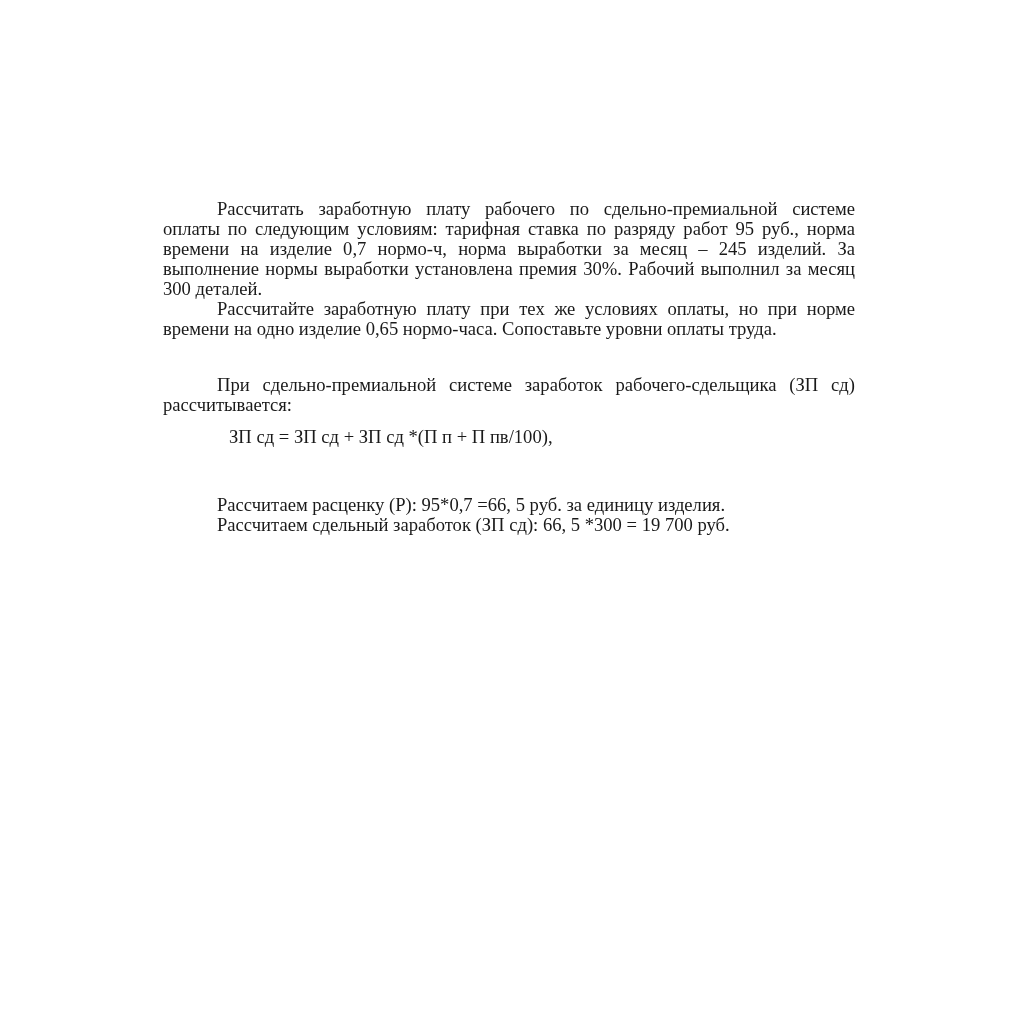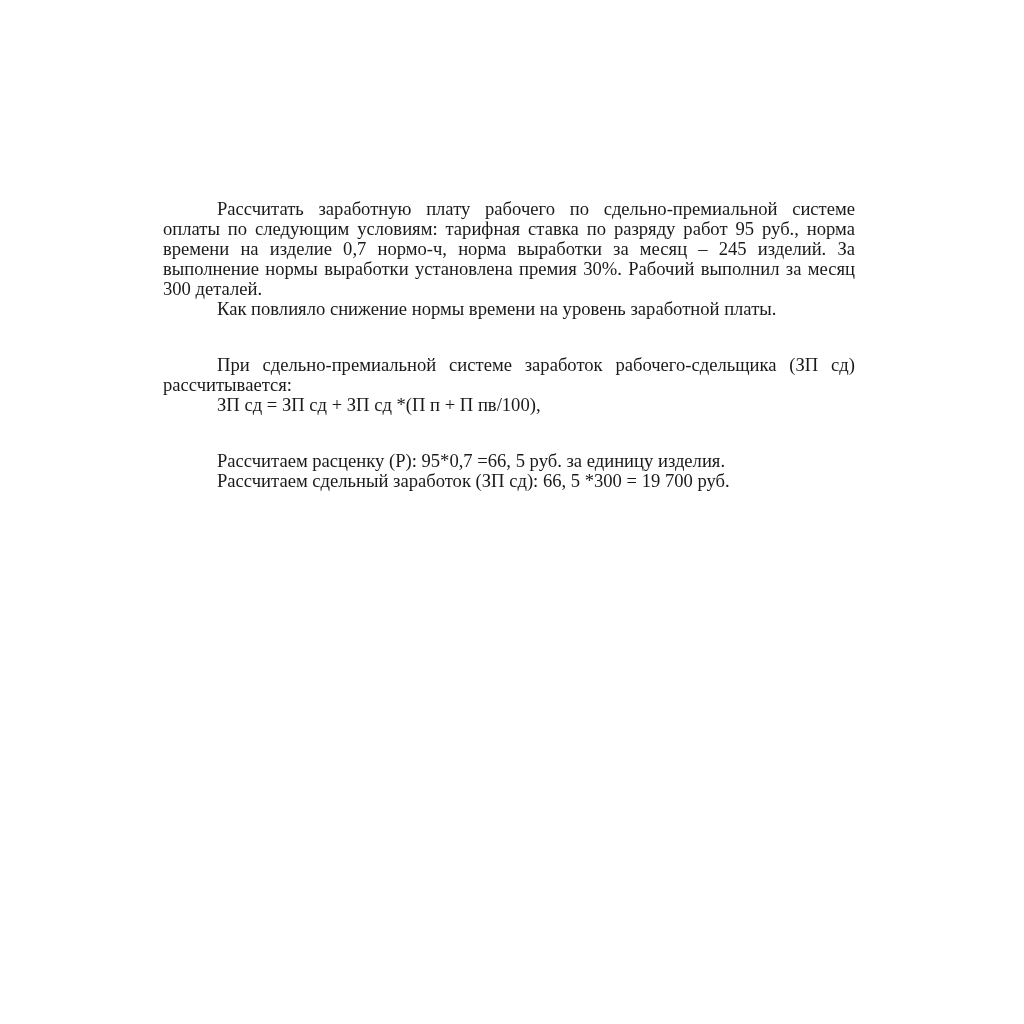--- a/index.html
+++ b/index.html
@@ -26,37 +26,37 @@
     .p {
       margin: 0;
       text-align: justify;
       text-indent: 54px;
     }
     .p.last-left { text-align: left; }
     .gap {
       height: 36px;
     }
     .formula {
-      margin: 0;
+      margin: 12px;
       padding-left: 54px;
       text-align: left;
     }
     .calc {
       margin: 0;
       padding-left: 54px;
       text-align: left;
     }
   </style>
 </head>
 <body>
 
 <div class="page">
   <section>
     <p class="p">Рассчитать заработную плату рабочего по сдельно-премиальной системе оплаты по следующим условиям: тарифная ставка по разряду работ 95 руб., норма времени на изделие 0,7 нормо-ч, норма выработки за месяц – 245 изделий. За выполнение нормы выработки установлена премия 30%. Рабочий выполнил за месяц 300 деталей.</p>
-    <p class="p last-left">Как повлияло снижение нормы времени на уровень заработной платы.</p>
+    <p class="p">Рассчитайте заработную плату при тех же условиях оплаты, но при норме времени на одно изделие 0,65 нормо-часа. Сопоставьте уровни оплаты труда.</p>
   </section>
 
   <div class="gap"></div>
 
   <section>
     <p class="p">При сдельно-премиальной системе заработок рабочего-сдельщика (ЗП сд) рассчитывается:</p>
     <p class="formula">ЗП сд = ЗП сд + ЗП сд *(П п + П пв/100),</p>
 
     <div class="gap"></div>
 

